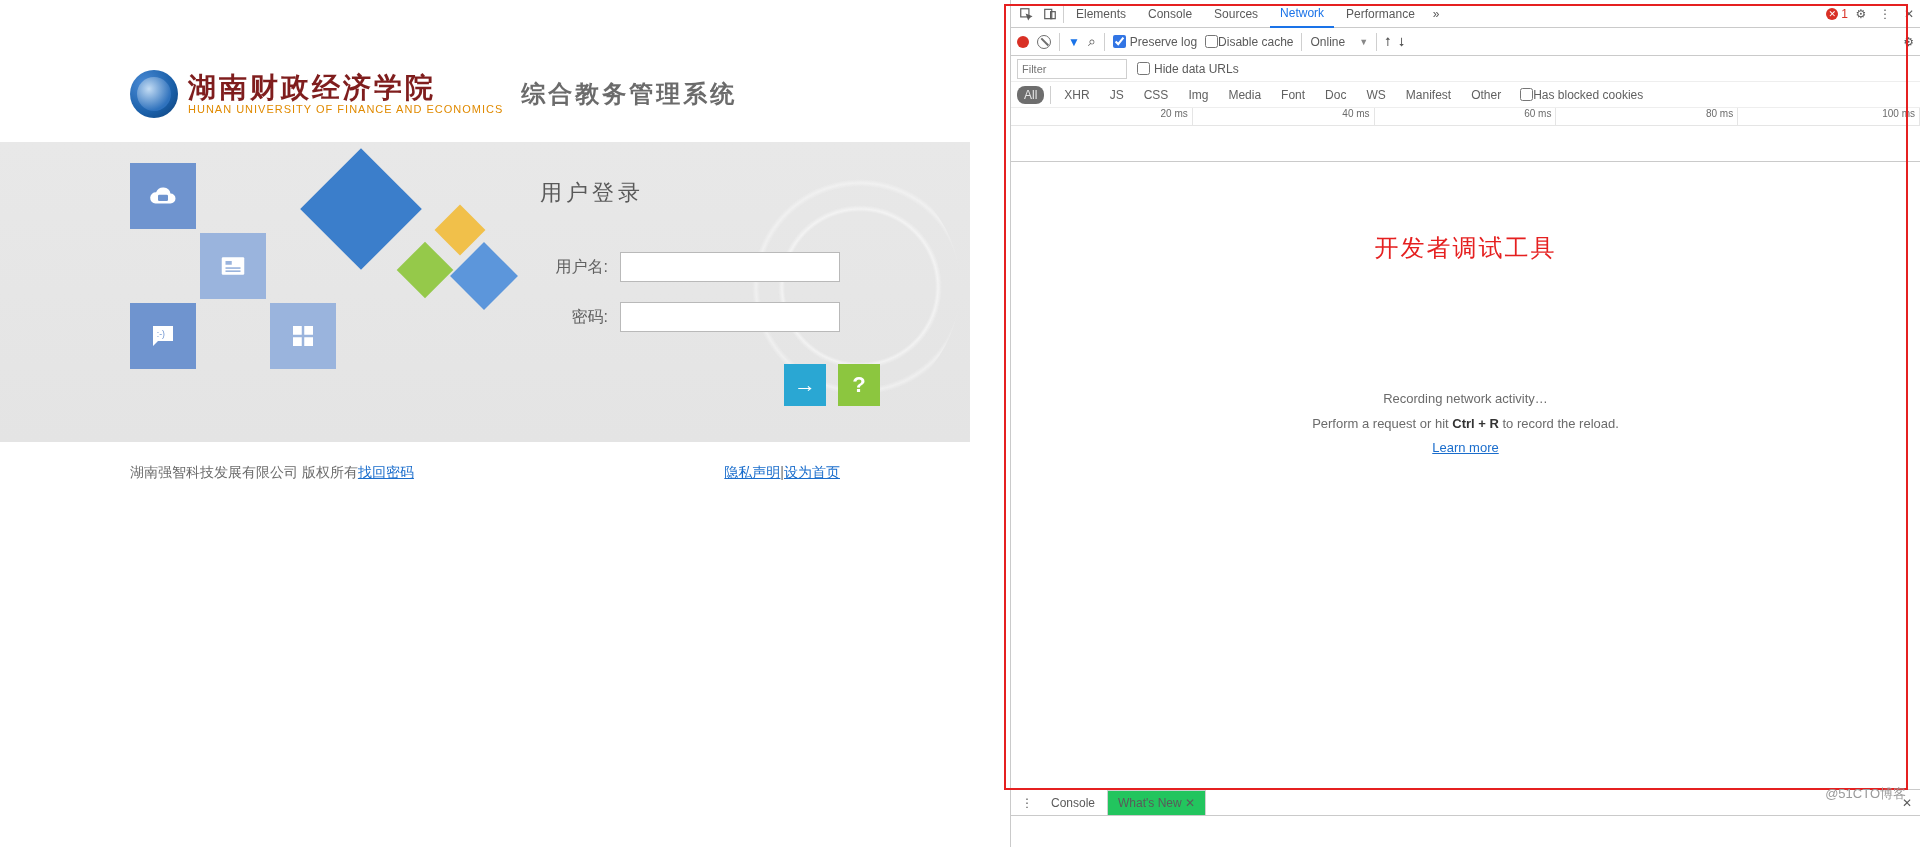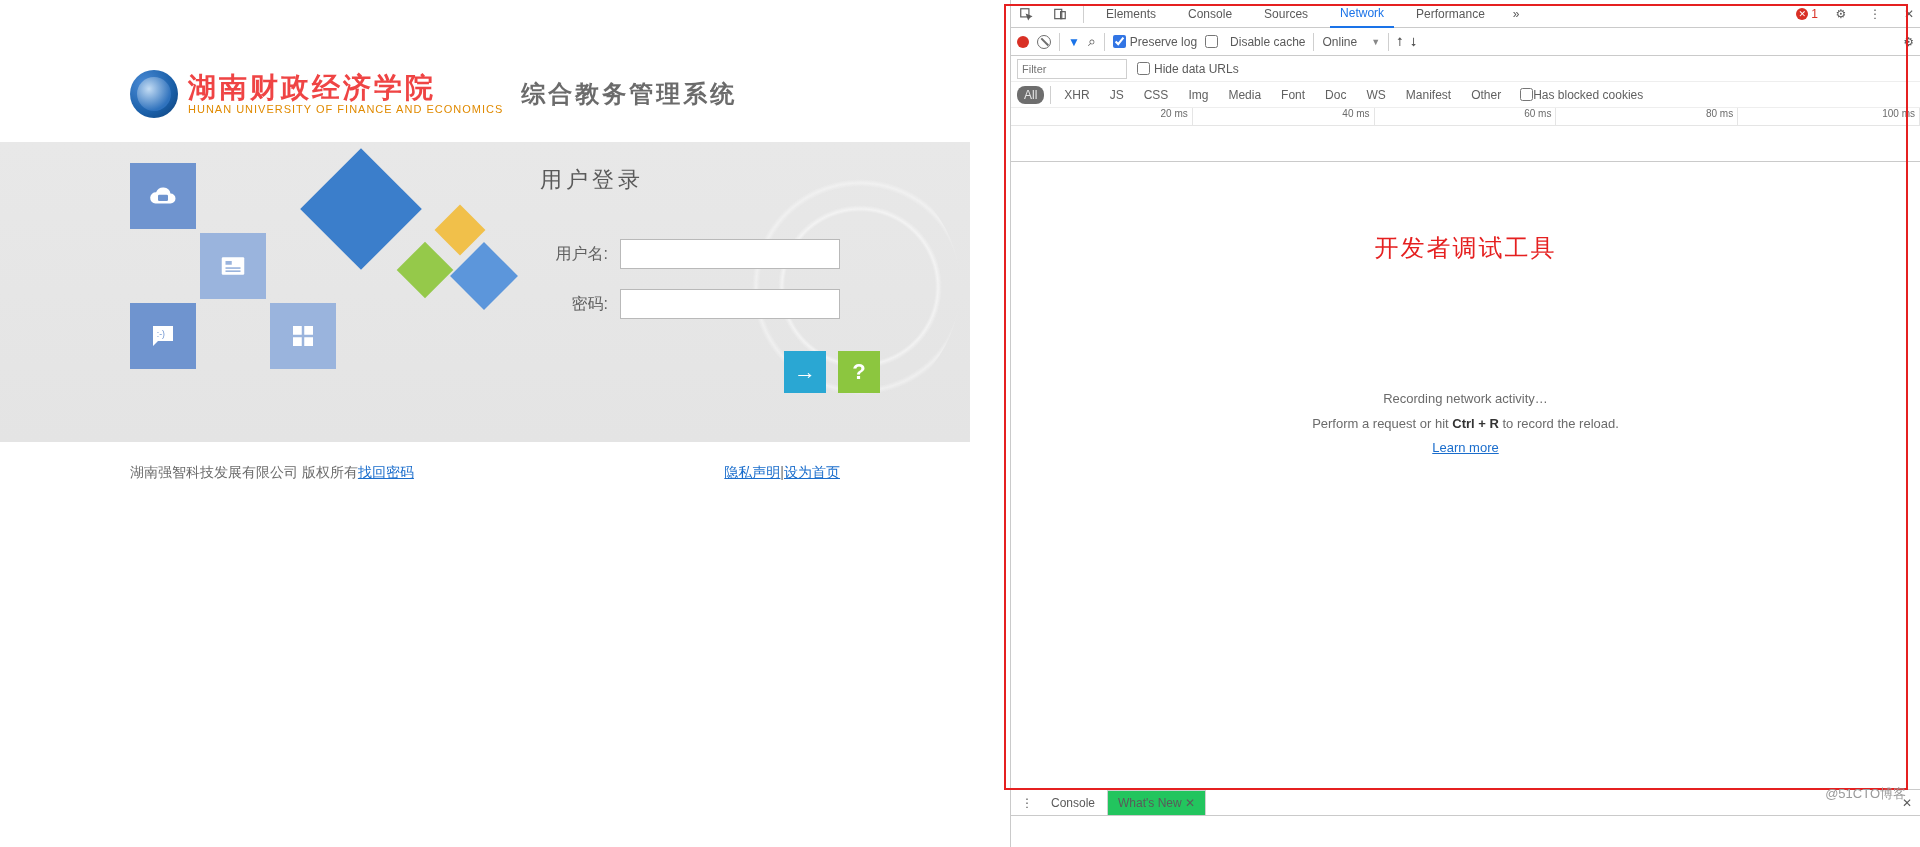--- a/index.html
+++ b/index.html
@@ -42,21 +42,21 @@
   flex-shrink: 0;
 }
 .logo-circle::after{
   content:"";
   position:absolute; inset:7px;
   border-radius:50%;
   background:radial-gradient(circle at 35% 35%, #c3dcf4 0%, #2f72bd 70%);
 }
 .school-name {
   font-size: 28px;
-  color: #ef4444;
+  color: #7f1d1d;
   font-weight: 700;
   letter-spacing: 3px;
   line-height: 1.05;
 }
 .school-sub {
   font-size: 11px;
   color: #e08a00;
   letter-spacing: 1px;
 }
 .sys-title {
@@ -109,21 +109,21 @@
 }
 .dia.blue  { width: 86px; height:86px; background:#3b7ecb; left:18px; top:14px;}
 .dia.green { width: 40px; height:40px; background:#95c94a; left:105px; top:98px;}
 .dia.yellow{ width: 36px; height:36px; background:#f1c04a; left:142px; top:60px;}
 .dia.blue2 { width: 48px; height:48px; background:#5c96db; left:160px; top:100px;}
 
 
 .login {
   position: absolute;
   right: 90px;
-  top: 23px;
+  top: 36px;
   width: 340px;
   margin-left: 21px;
 }
 .login h2 {
   font-size: 22px;
   color:#595959;
   font-weight: 400;
   letter-spacing: 4px;
   margin-bottom: 44px;
 }
@@ -187,21 +187,21 @@
   width: 904px;
   height: 786px;
   border:2px solid #e52020;
   pointer-events:none;
 }
 .dt-tabbar {
   height: 28px;
   display:flex; align-items:center;
   border-bottom:1px solid #cacaca;
   font-size:12px; color:#5a5a5a;
-  gap: 12px;
+  gap: 2px;
   padding-left:4px;
 }
 .dt-tabbar .tb-btn { width:22px; height:22px; display:flex;align-items:center;justify-content:center; border-radius:2px;}
 .dt-tabbar .tab { padding: 6px 10px; cursor:pointer;}
 .dt-tabbar .tab.active { color:#1a73e8; border-bottom:2px solid #1a73e8;}
 .dt-tabbar .more { padding: 4px 6px;}
 .dt-tabbar .errcnt { color:#d93025; display:flex; gap:3px; align-items:center;}
 .dt-tabbar .errcirc{ width:12px;height:12px;border-radius:50%;background:#d93025;color:#fff;font-size:9px;display:flex;align-items:center;justify-content:center;}
 
 .dt-toolbar {
@@ -431,21 +431,21 @@
     <span class="rec-dot"></span>
     <span class="ban"></span>
     <span class="vsep"></span>
     <span class="funnel">▼</span>
     <span style="font-size:14px;">⌕</span>
     <span class="vsep"></span>
     <label style="display:flex;align-items:center;gap:4px;">
       <input type="checkbox" class="chk" checked="" style="">
       <span>Preserve log</span>
     </label>
-    <label style="display:flex;align-items:center;gap:12px;">
+    <label style="display:flex;align-items:center;gap:0;">
       <input type="checkbox" class="chk" style="">
       <span>Disable cache</span>
     </label>
     <span class="vsep"></span>
     <span style="display:flex;align-items:center;gap:14px;">
       <span>Online</span>
       <span style="font-size:9px;color:#888;">▼</span>
     </span>
     <span class="vsep"></span>
     <span>⭡</span>

